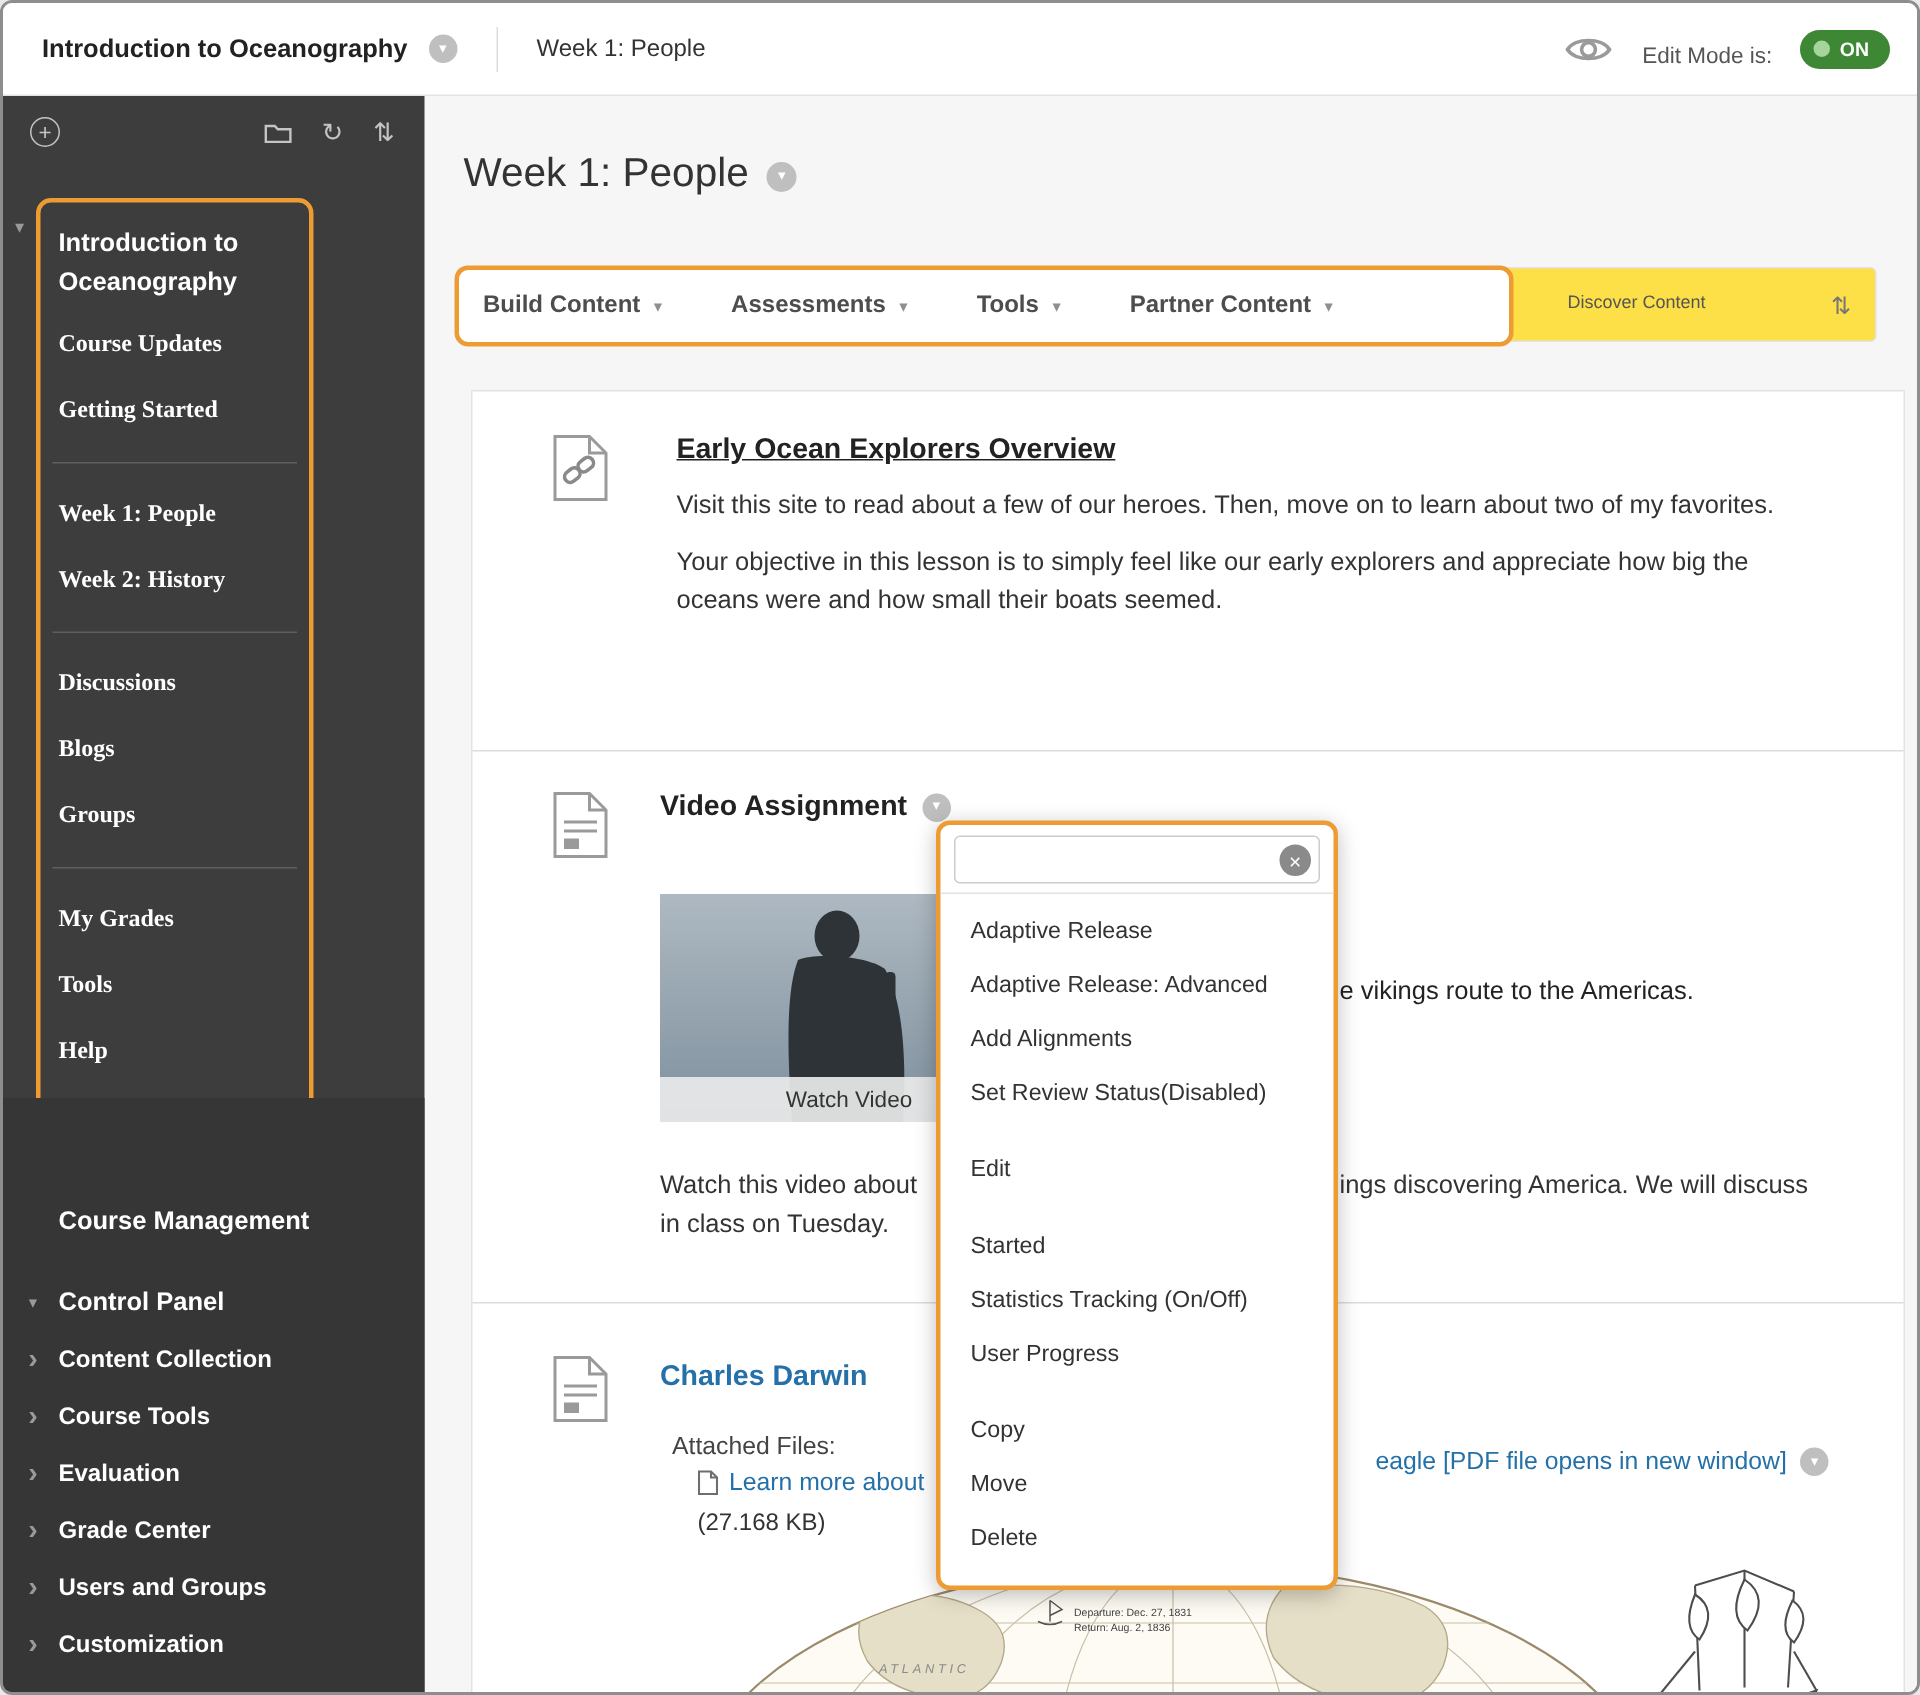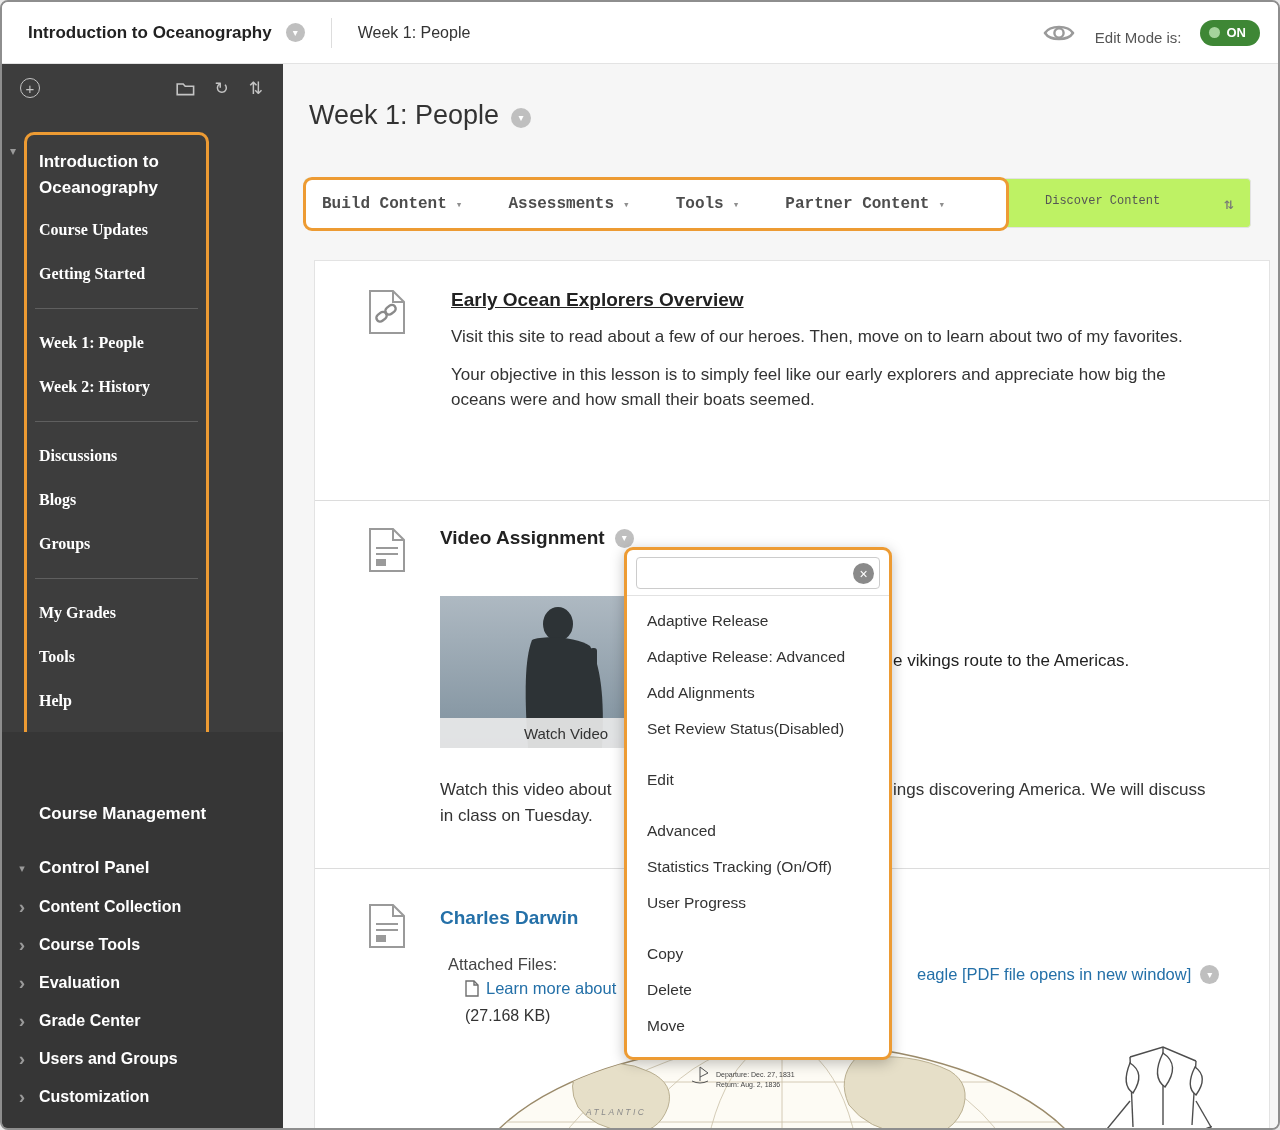--- a/index.html
+++ b/index.html
@@ -38,21 +38,21 @@
   .mgmt-row{display:flex;align-items:center;gap:10px;padding:10px 0 10px 13px;font-size:16px;font-weight:bold;cursor:pointer;}
   .mgmt-row .arrow{color:#9a9a9a;font-size:11px;width:14px;text-align:center;}
   .mgmt-row .chevr{color:#9a9a9a;font-size:19px;width:14px;line-height:.9;text-align:center;}
   .control-panel{font-size:17px;}
 
   
   .main{position:absolute;top:62px;left:281px;right:0;bottom:0;background:#f6f6f6;}
   .page-title-row{position:absolute;left:26px;top:36px;display:flex;align-items:center;gap:12px;}
   .page-title-row h1{font-size:27px;font-weight:normal;color:#333;}
   .page-title-row .chev-circle{width:20px;height:20px;margin-top:5px;}
-  .action-bar{position:absolute;left:21px;top:114px;width:947px;height:50px;background:#bef264;border:1px solid #e2e2e2;border-radius:4px;font-family:Liberation Mono, monospace;}
+  .action-bar{position:absolute;left:21px;top:114px;width:947px;height:50px;background:#fde047;border:1px solid #e2e2e2;border-radius:4px;}
   .action-primary{position:absolute;left:-2px;top:-2px;height:54px;width:706px;border:3px solid #ED9B33;border-radius:9px;display:flex;align-items:center;padding:0 16px;gap:46px;background:#fff;}
   .action-btn{background:none;border:none;font-family:inherit;font-size:16px;font-weight:bold;color:#4d4d4d;display:inline-flex;align-items:center;gap:9px;cursor:pointer;}
   .action-btn .caret{color:#8f8f8f;font-size:11px;}
   .discover{position:absolute;left:740px;top:15px;font-size:12px;color:#555;cursor:pointer;}
   .bar-sort{position:absolute;right:16px;top:15px;font-size:16px;color:#777;cursor:pointer;}
 
   .content-panel{position:absolute;left:31px;top:196px;width:956px;bottom:0;background:#fff;border:1px solid #e3e3e3;border-bottom:none;}
   .content-item{position:relative;gap:11px;}
   .item1{height:239px;padding:28px 44px 0 53px;display:flex;}
   .item1 .item-icon{width:38px;margin-right:34px;flex:none;}
@@ -367,24 +367,24 @@
     <div class="menu-group">
       <div class="menu-entry">Adaptive Release</div>
       <div class="menu-entry">Adaptive Release: Advanced</div>
       <div class="menu-entry">Add Alignments</div>
       <div class="menu-entry">Set Review Status(Disabled)</div>
     </div>
     <div class="menu-group">
       <div class="menu-entry">Edit</div>
     </div>
     <div class="menu-group">
-      <div class="menu-entry">Advanced</div>
+      <div class="menu-entry">Started</div>
       <div class="menu-entry">Statistics Tracking (On/Off)</div>
       <div class="menu-entry">User Progress</div>
     </div>
     <div class="menu-group">
       <div class="menu-entry">Copy</div>
+      <div class="menu-entry">Move</div>
       <div class="menu-entry">Delete</div>
-      <div class="menu-entry">Move</div>
     </div>
   </div>
 
 </div>
 
 </body></html>

